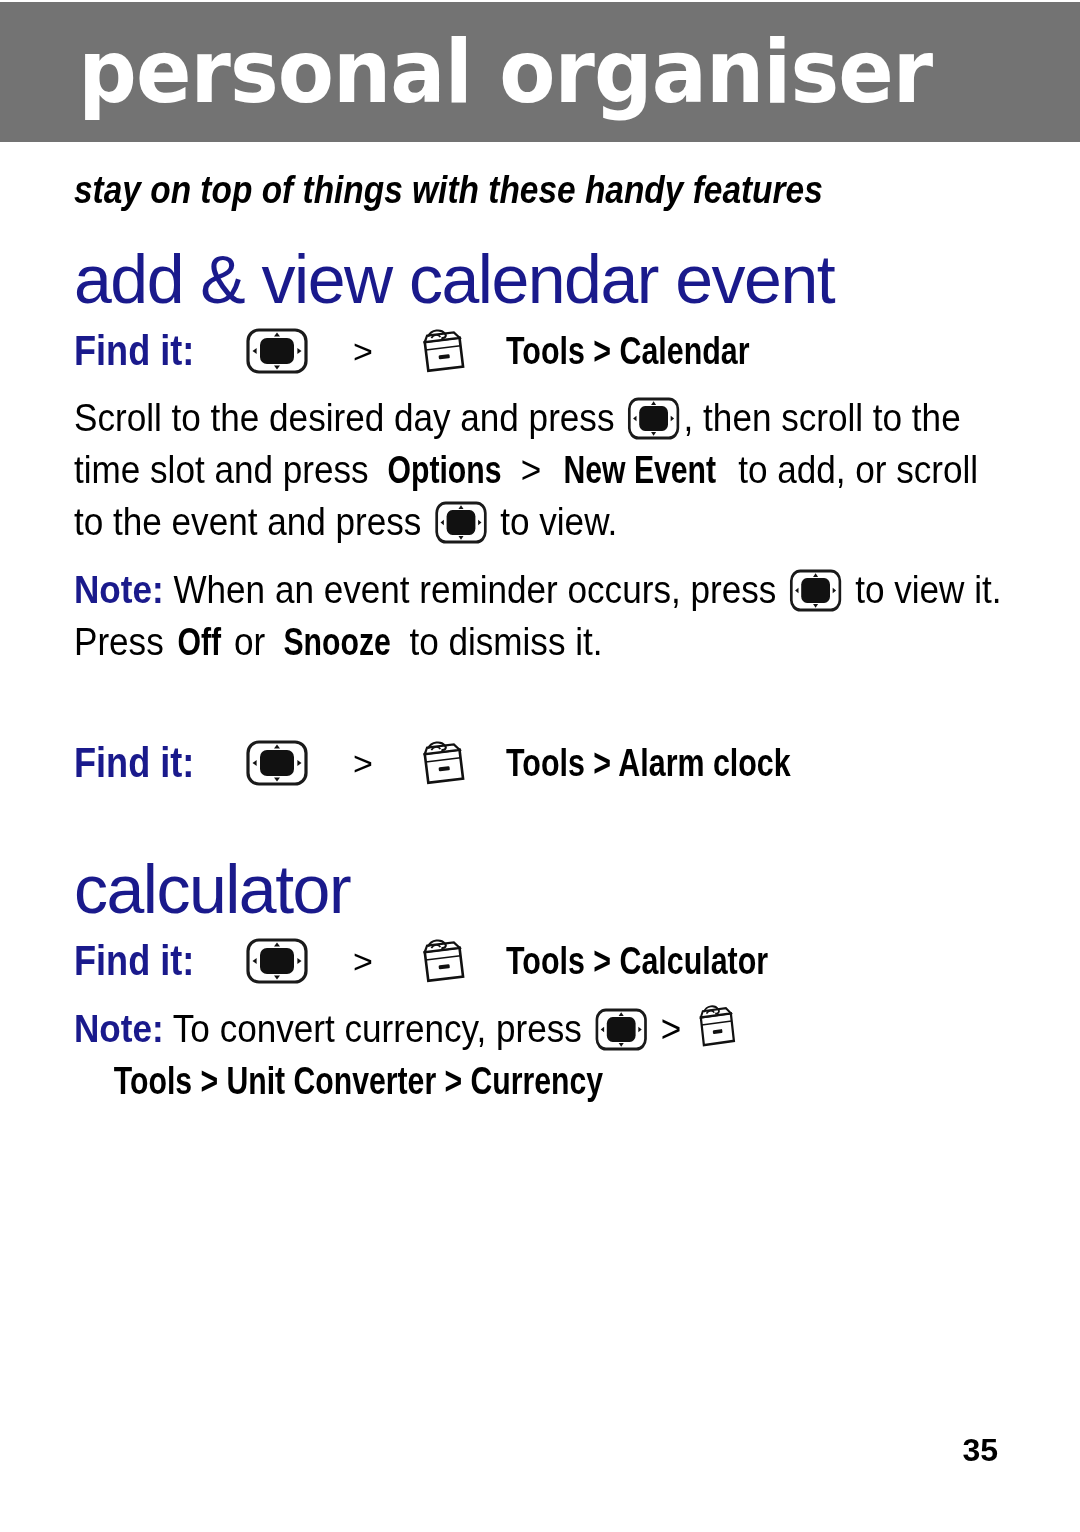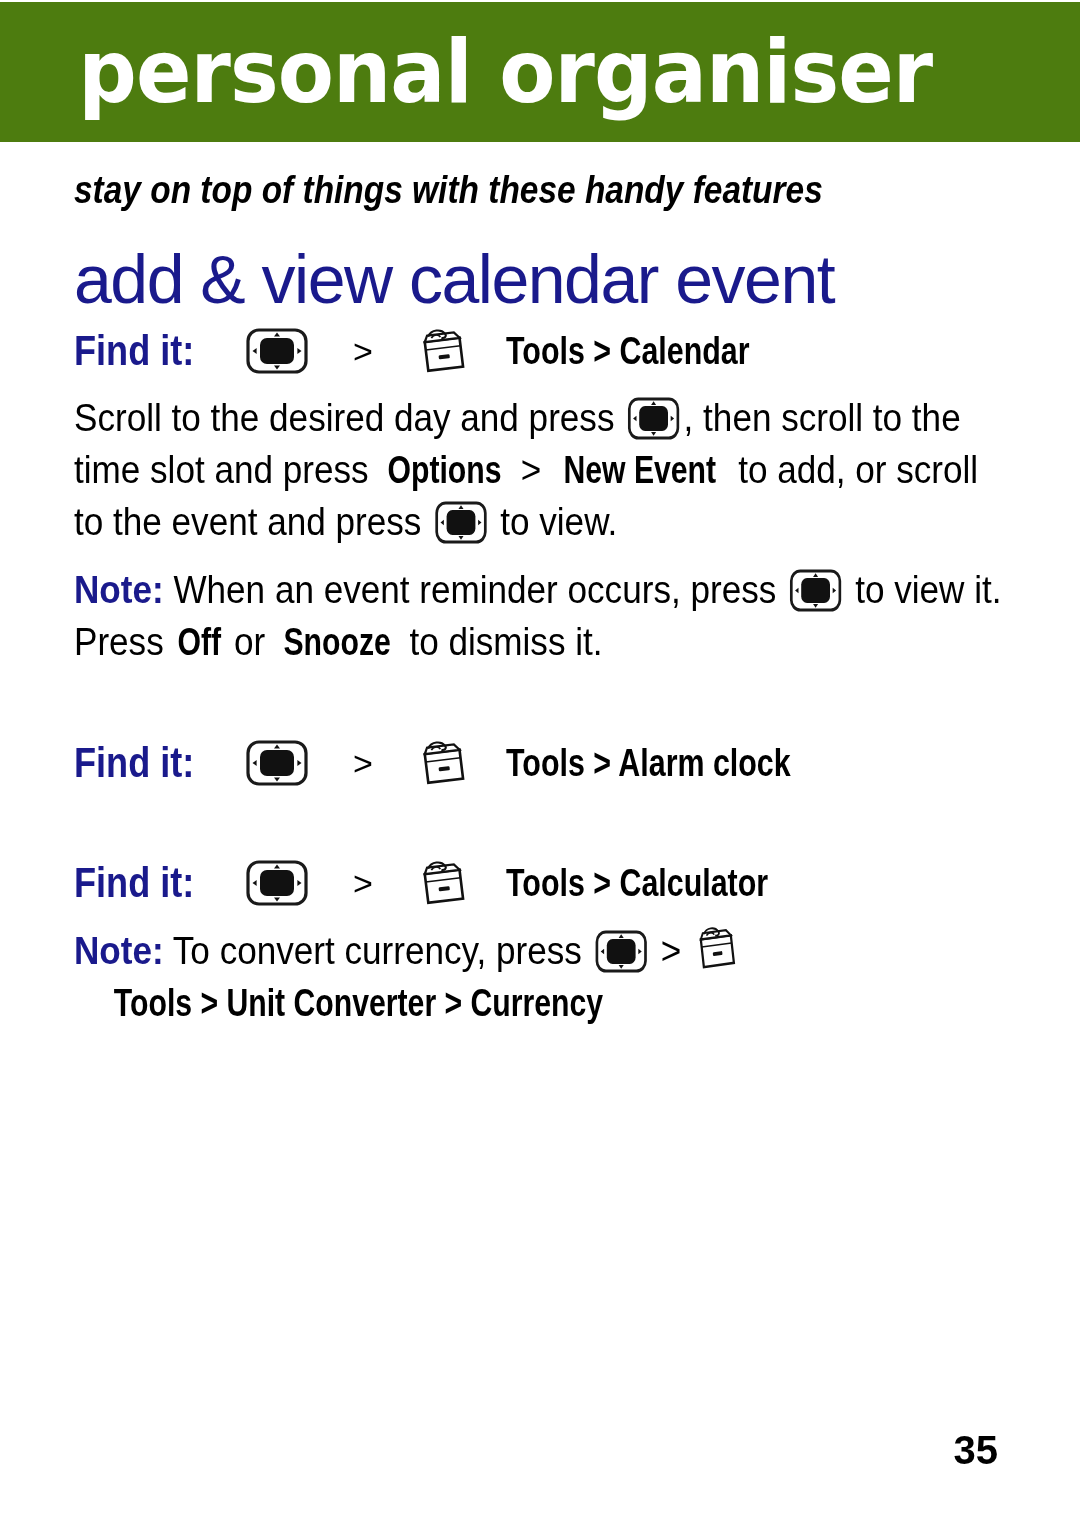--- a/index.html
+++ b/index.html
@@ -15,21 +15,21 @@
     overflow: hidden;
   }
 
   
   .header-band {
     position: absolute;
     left: 0;
     top: 2px;
     width: 1080px;
     height: 140px;
-    background: #4d7c0f;
+    background: #737373;
     display: flex;
     align-items: center;
     justify-content: flex-end;
     box-sizing: border-box;
     padding-right: 148px;
   }
   .header-title {
     color: #ffffff;
     font-family: "DejaVu Sans", sans-serif;
     font-weight: bold;
@@ -167,21 +167,21 @@
   .gap-lg { height: 62px; }
 
   
   .page-num {
     position: absolute;
     right: 82px;
     bottom: 62px;
     color: #000000;
     font-family: "Liberation Sans", sans-serif;
     font-weight: bold;
-    font-size: 40px;
+    font-size: 32px;
     line-height: 40px;
   }
 </style>
 </head>
 <body>
 
 <div class="header-band">
   <div class="header-title">personal organiser</div>
 </div>
 
@@ -279,20 +279,21 @@
           </g>
         </svg>
       </span>
       <span class="findit-path">Tools &gt;  Alarm clock</span>
     </div>
   </div>
 
   <div class="gap-lg"></div>
 
   <div class="block">
+    <h2 class="sec-heading">calculator</h2>
 
     <div class="findit">
       <span class="findit-label">Find it:</span>
       <span class="navkey">
         <svg viewBox="0 0 62 46" width="62" height="46">
           <rect x="2" y="2" width="58" height="42" rx="11" ry="11" fill="#fff" stroke="#1a1a1a" stroke-width="3.2"></rect>
           <rect x="14" y="10" width="34" height="26" rx="7" ry="7" fill="#111"></rect>
           <polygon points="31,4.5 34,8.6 28,8.6" fill="#111"></polygon>
           <polygon points="31,41.5 34,37.4 28,37.4" fill="#111"></polygon>
           <polygon points="6.5,23 10.6,20 10.6,26" fill="#111"></polygon>

